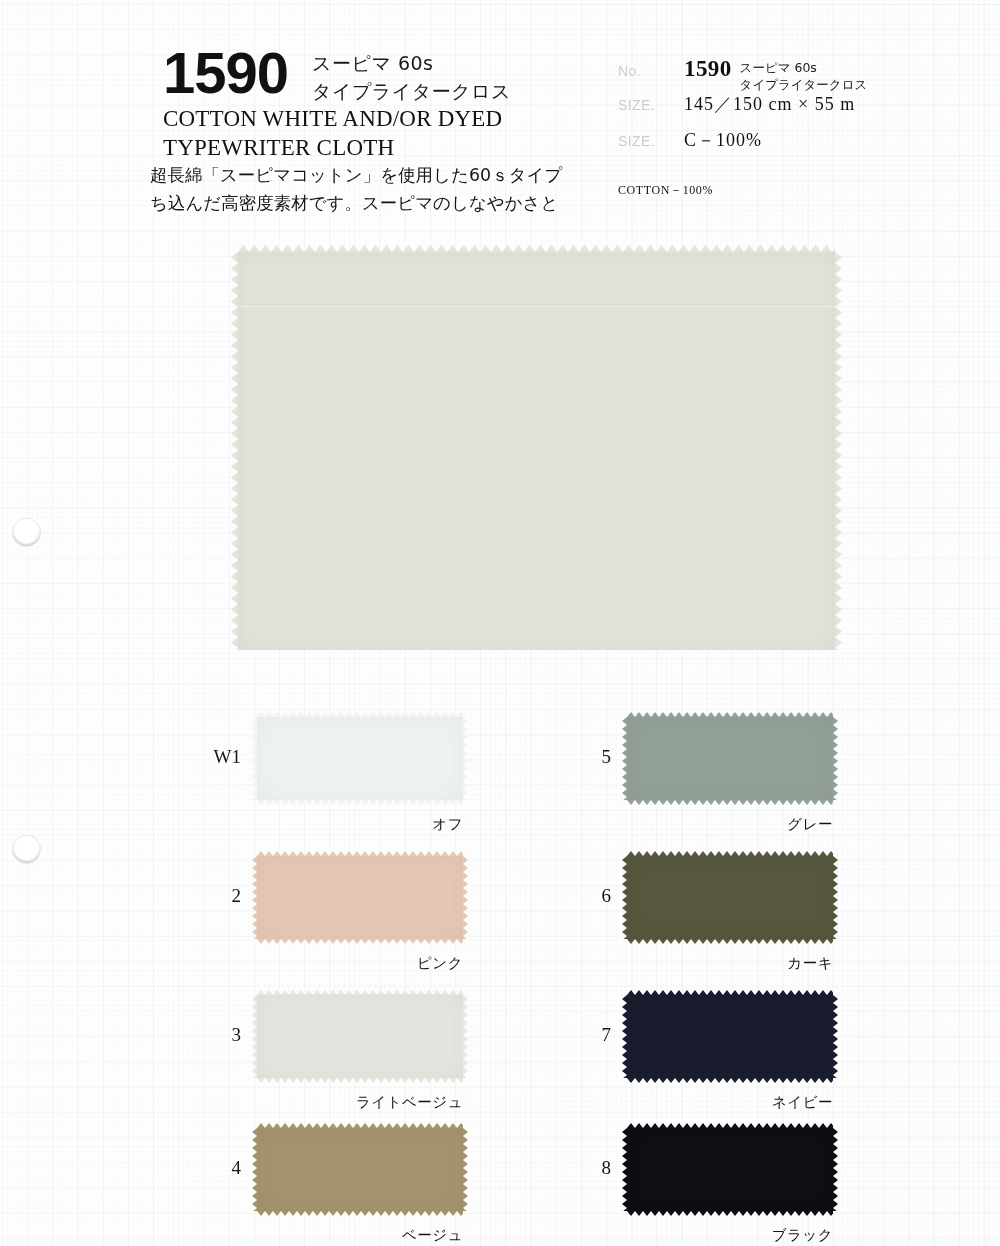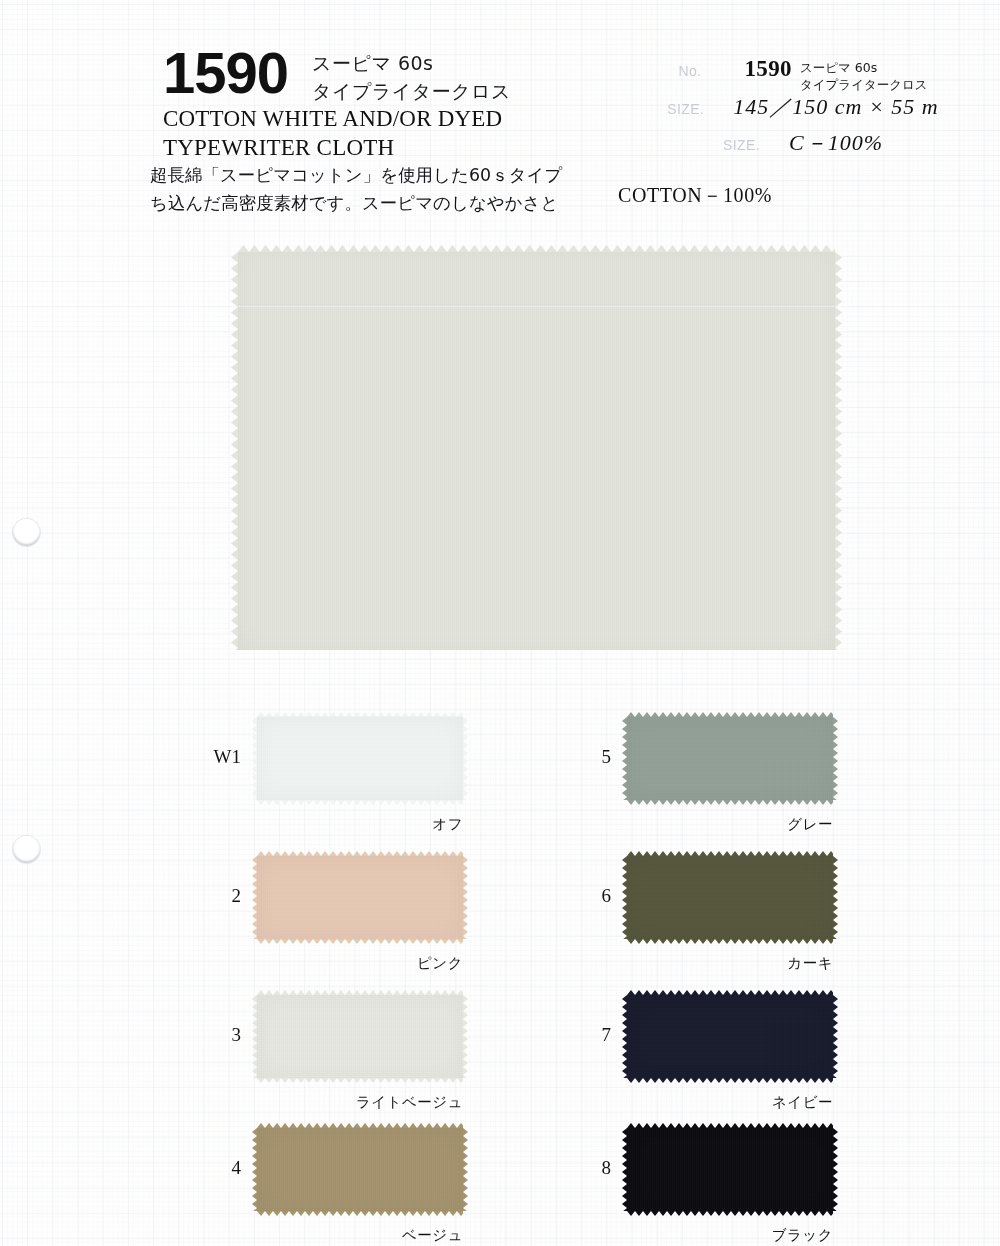--- a/index.html
+++ b/index.html
@@ -106,55 +106,54 @@
     position: absolute;
     left: 618px;
     top: 40px;
     width: 370px;
   }
   .spec-row {
     position: relative;
     height: 36px;
     display: flex;
     align-items: baseline;
-    justify-content: center;
   }
   .spec-label {
     font-family: "Liberation Sans", "DejaVu Sans", sans-serif;
     font-size: 14px;
     color: #c9ccd2;
     width: 66px;
     flex: none;
     letter-spacing: 0.4px;
   }
   .spec-value {
     font-size: 23px;
     color: #111111;
     font-weight: bold;
     letter-spacing: 0.4px;
   }
-  .spec-value-normal { font-weight: normal; font-size: 22px; letter-spacing: 1px; font-style: italic; }
+  .spec-value-normal { font-weight: normal; font-size: 18px; letter-spacing: 1px; }
   #spec-no-jp {
     font-family: "DejaVu Sans", "Liberation Sans", sans-serif;
     font-size: 12.5px;
     font-weight: normal;
     color: #1a1a1a;
     line-height: 1.35;
     margin-left: 8px;
     display: inline-block;
     vertical-align: baseline;
     position: relative;
     top: -4px;
   }
   #spec-no-jp div { white-space: nowrap; }
   #spec-composition {
     position: absolute;
     left: 618px;
     top: 166px;
-    font-size: 20px;
+    font-size: 12px;
     color: #111111;
     letter-spacing: 0.6px;
   }
 
   
   .swatch {
     position: absolute;
     background-repeat: repeat;
   }
   .swatch .body {

